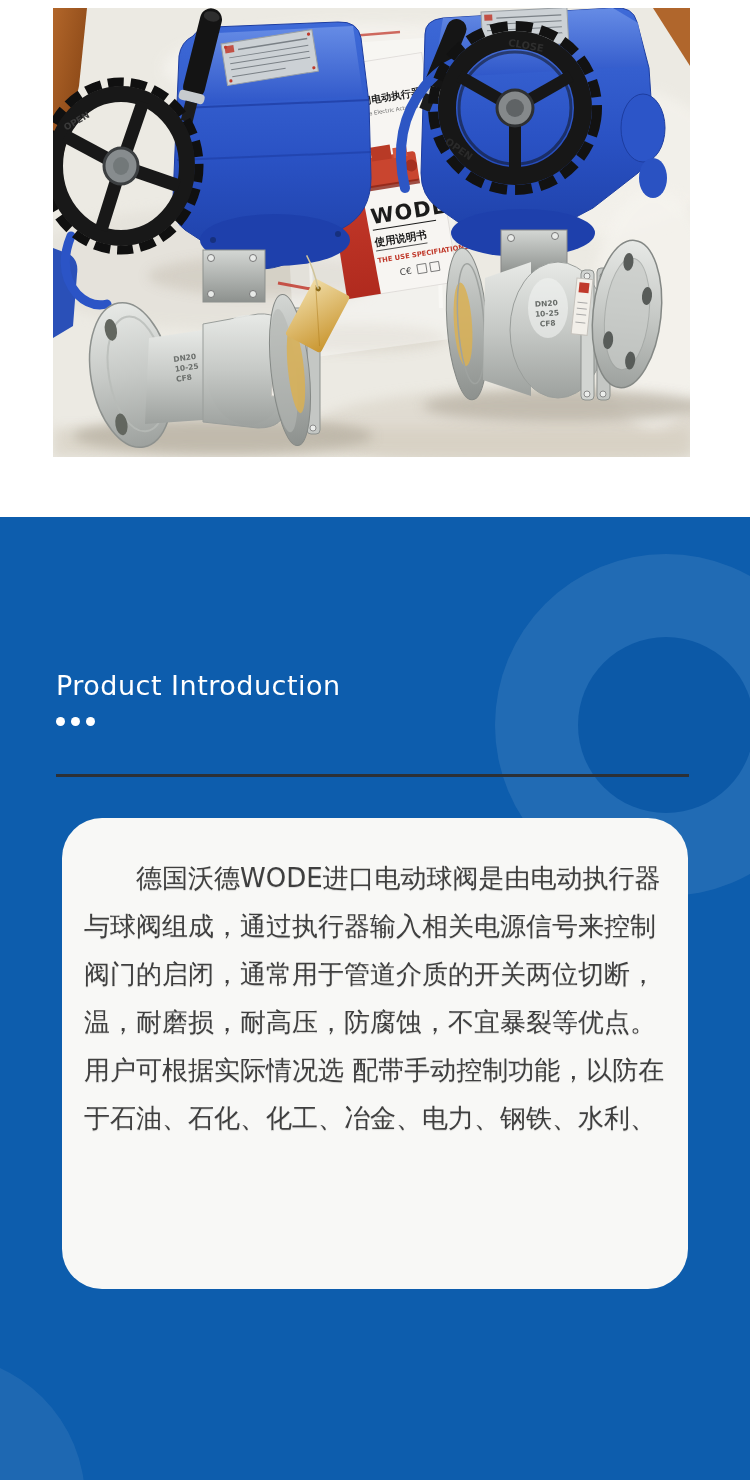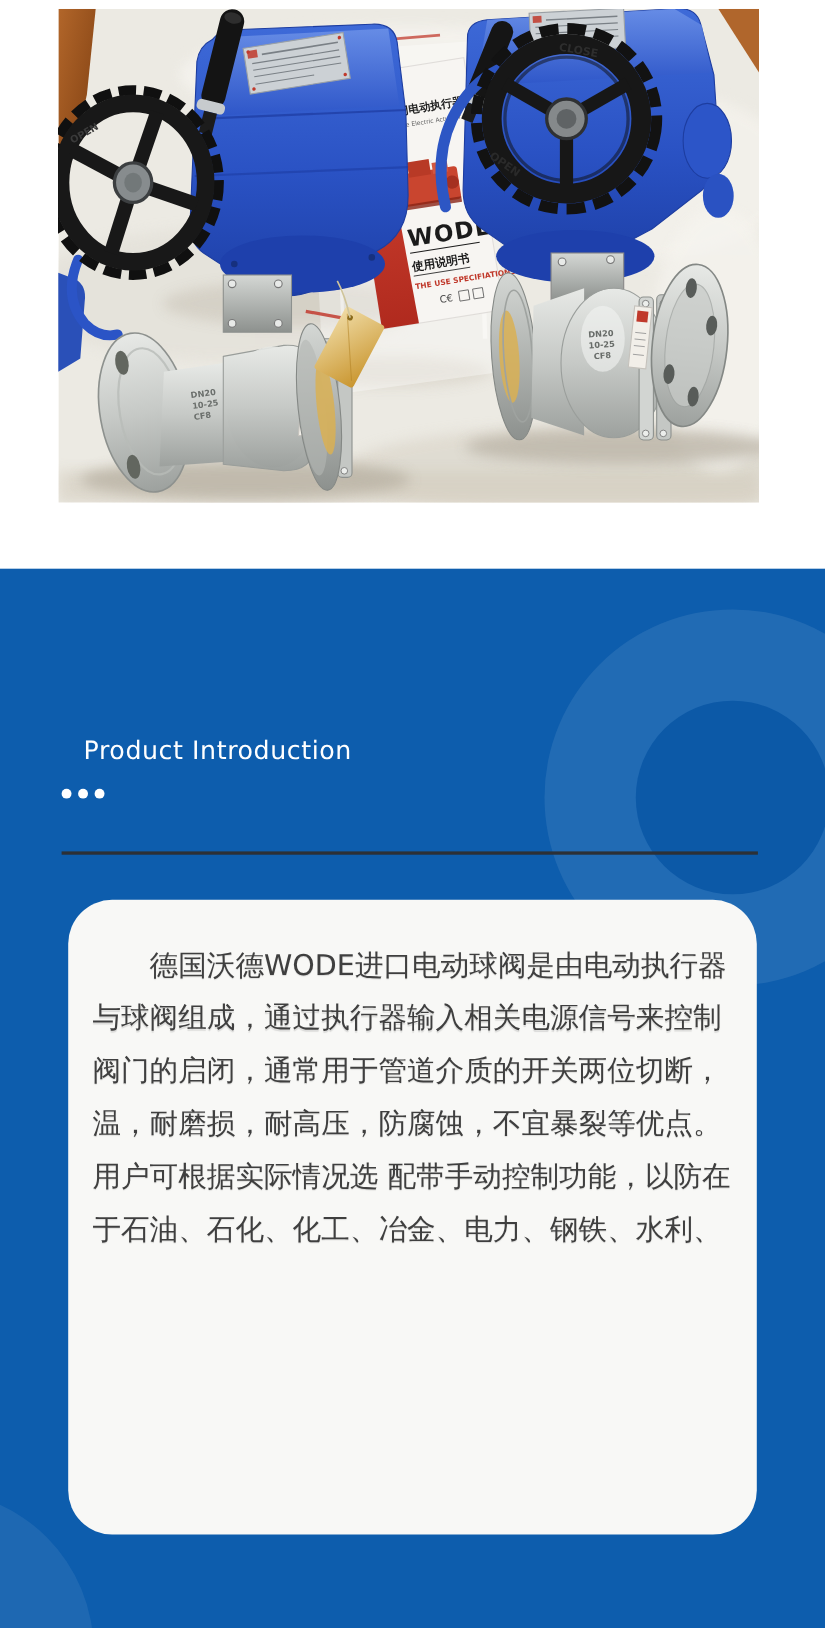--- a/index.html
+++ b/index.html
@@ -16,27 +16,27 @@
   .ring-outer{position:absolute;left:495px;top:37px;width:342px;height:342px;
               border-radius:50%;background:rgba(255,255,255,0.085);}
   .ring-hole{position:absolute;left:578px;top:120px;width:176px;height:176px;
              border-radius:50%;background:#0c59a7;}
   .corner-circle{position:absolute;left:-205px;top:838px;width:290px;height:290px;
                  border-radius:50%;background:rgba(255,255,255,0.07);}
 
   .title-cn{position:absolute;left:53px;top:70px;font-size:64px;font-weight:900;
             color:#ffffff;letter-spacing:2px;line-height:1;
             text-shadow:2px 3px 3px rgba(0,0,0,0.18);}
-  .title-en{position:absolute;left:56px;top:153px;font-size:23px;font-weight:500;
-            color:#ffffff;letter-spacing:0.5px;line-height:1.2;margin-left:20px;}
+  .title-en{position:absolute;left:56px;top:153px;font-size:27px;font-weight:500;
+            color:#ffffff;letter-spacing:0.5px;line-height:1.2;}
   .dots{position:absolute;left:56px;top:200px;display:flex;gap:6px;}
   .dots i{width:9px;height:9px;border-radius:50%;background:#ffffff;display:block;}
   .divider{position:absolute;left:56px;top:257px;width:633px;height:3px;background:#2c3036;}
 
-  .card{position:absolute;left:62px;top:301px;width:626px;height:577px;
+  .card{position:absolute;left:62px;top:301px;width:626px;height:471px;
         background:#f8f8f6;border-radius:40px;}
   .para{padding:36px 20px 0 22px;color:#3f3f3f;font-size:26px;line-height:48px;
         font-weight:400;text-shadow:0 1px 1px rgba(0,0,0,0.12);}
   .para .line{white-space:nowrap;height:48px;}
   .para .line:first-child{text-indent:52px;}
 </style>
 </head>
 <body>
 
 <div class="photo-wrap">

